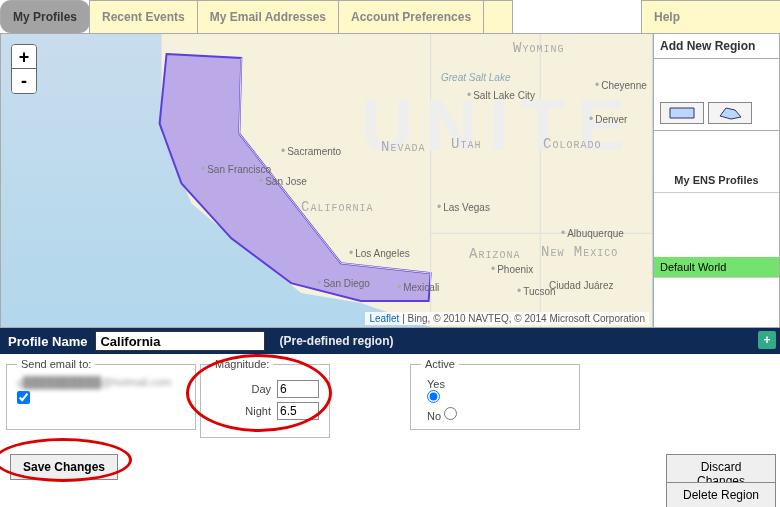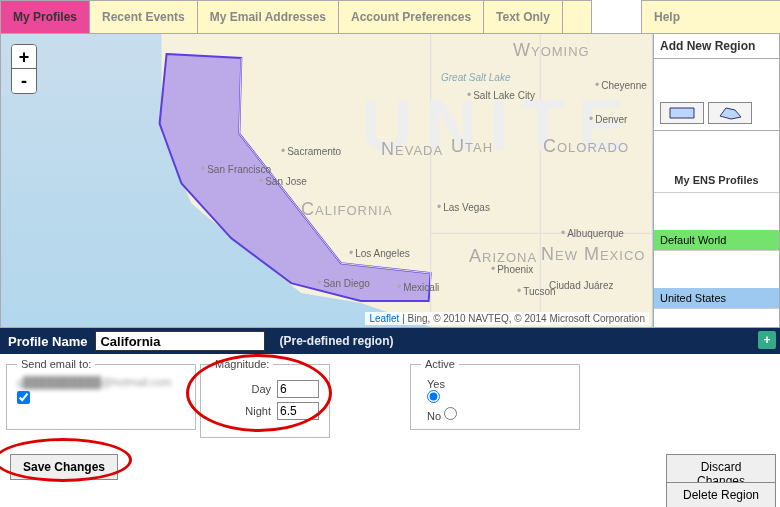--- a/index.html
+++ b/index.html
@@ -1,45 +1,45 @@
 <!DOCTYPE html>
 <html><head>
 <meta charset="utf-8">
 <style>
   * { box-sizing: border-box; margin: 0; padding: 0; }
   body { font-family: Arial, Helvetica, sans-serif; font-size: 12px; width: 780px; height: 507px; overflow: hidden; background: #fff; }
 
   
   .tabs { display: flex; height: 34px; border-bottom: 1px solid #aaa; }
   .tab { padding: 8px 12px; border: 1px solid #aaa; border-bottom: none; margin-right: -1px; background: #fff8c8; color: #888; font-weight: bold; cursor: pointer; display:flex; align-items:center; position:relative; }
-  .tab.active { background: #ec4899; color: #333; }
+  .tab.active { background: #a3a3a3; color: #333; border-radius: 11px; }
   .tab.help { margin-left: auto; width: 120px; flex-grow:1; max-width:140px;}
   .tabs .spacer { flex:0 0 30px; border:1px solid #aaa; border-bottom:none; background:#fff8c8; }
 
   
   .main-row { display:flex; height: 294px; }
   .map-wrap { position:relative; flex:1; border:1px solid #aaa; border-top:none; background: linear-gradient(#c8dded,#b2d7ec); overflow:hidden;}
   .zoom-ctrl { position:absolute; top:10px; left:10px; display:flex; flex-direction:column; border:1px solid #666; border-radius:4px; overflow:hidden; z-index:40;}
   .zoom-btn { width:24px; height:24px; background:#fff; text-align:center; line-height:22px; font-size:18px; font-weight:bold; border:none; border-bottom:1px solid #666; cursor:pointer; }
   .zoom-btn:last-child{ border-bottom:none;}
   .map-svg { position:absolute; inset:0; width:100%; height:100%; }
   .map-attr { position:absolute; right:4px; bottom:2px; font-size:10px; color:#555; background:rgba(255,255,255,0.85); padding:1px 4px; }
   .map-attr a { color:#0066cc; text-decoration:none; }
   .map-label { position:absolute; font-size:10px; color:#666; z-index:30; white-space:nowrap; }
   .map-label.dot::before{ content:'•'; color:#aaa; margin-right:2px; font-size:12px;}
-  .state-name { font-size:18px; color:#aaa; letter-spacing:1px; font-variant:small-caps; }
+  .state-name { font-size:14px; color:#aaa; letter-spacing:1px; font-variant:small-caps;font-family:Liberation Mono, monospace; }
   .big-bg { position:absolute; font-size:72px; font-weight:bold; letter-spacing:12px; color:#eee; z-index:5; top:50px; left:360px;}
 
   
   .right-col { width:126px; display:flex; flex-direction:column; border:1px solid #aaa; border-top:none; border-left:none; background:#fff;gap:37px;}
   .right-head { padding:5px 6px; font-weight:bold; color:#333; border-bottom:1px solid #aaa; font-size:12px;}
   .region-btns { display:flex; gap:4px; padding:6px; border-bottom:1px solid #aaa; }
   .region-btn { width:44px; height:22px; border:1px solid #888; background:#f4f4f4; cursor:pointer; display:flex; align-items:center; justify-content:center;}
   .ens-head { padding:6px; font-weight:bold; color:#333; text-align:center; font-size:11px; border-bottom:1px solid #ccc;}
-  .profile-row { padding:4px 6px; font-size:11px; border-bottom:1px solid #ccc; }
+  .profile-row { padding:4px 6px; font-size:11px; border-bottom:1px solid #ccc;margin-top:27px; }
   .p-green { background:#73e36e; }
   .p-blue  { background:#9dc9f0; }
 
   
   .profbar { height:26px; background:#0f2a55; color:#fff; display:flex; align-items:center; padding:0 8px; position:relative;}
   .profbar .lbl { font-weight:bold; font-size:13px; margin-right:8px;}
   .profbar input { height:20px; width:170px; border:1px solid #333; padding:0 4px; font-size:13px; font-weight:bold;}
   .profbar .predef { margin-left:14px; font-weight:bold; opacity:.9; }
   .profbar .plus { position:absolute; right:4px; top:3px; width:18px; height:18px; background:#3a8; color:#fff; text-align:center; line-height:18px; font-weight:bold; border-radius:2px; cursor:pointer;}
 
@@ -67,21 +67,20 @@
   .hl2 { left:-6px;  top:84px;  width:138px; height:44px;}
 </style>
 </head>
 <body>
 
 <div class="tabs">
   <div class="tab active">My Profiles</div>
   <div class="tab">Recent Events</div>
   <div class="tab">My Email Addresses</div>
   <div class="tab">Account Preferences</div>
-  <div class="tab">Text Only</div>
   <div class="spacer"></div>
   <div class="tab help">Help</div>
 </div>
 
 <div class="main-row">
   <div class="map-wrap">
     <div class="zoom-ctrl">
       <button class="zoom-btn">+</button>
       <button class="zoom-btn">-</button>
     </div>

